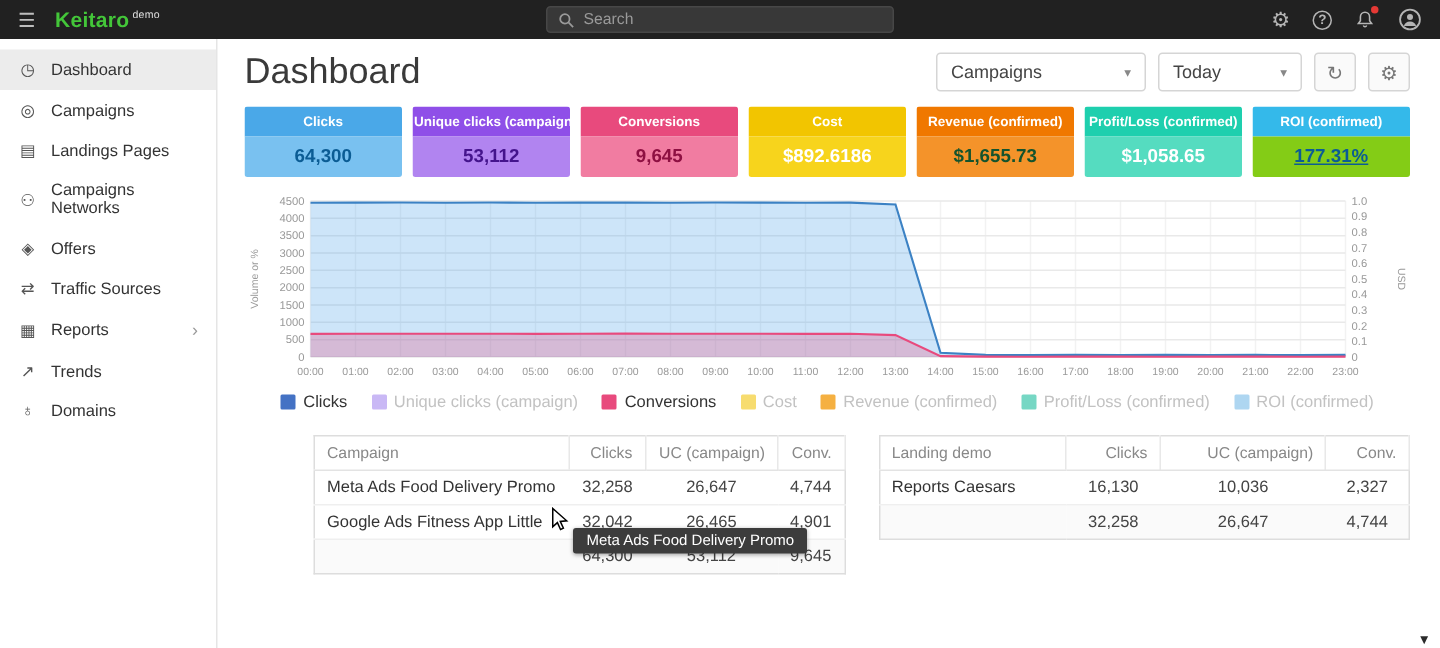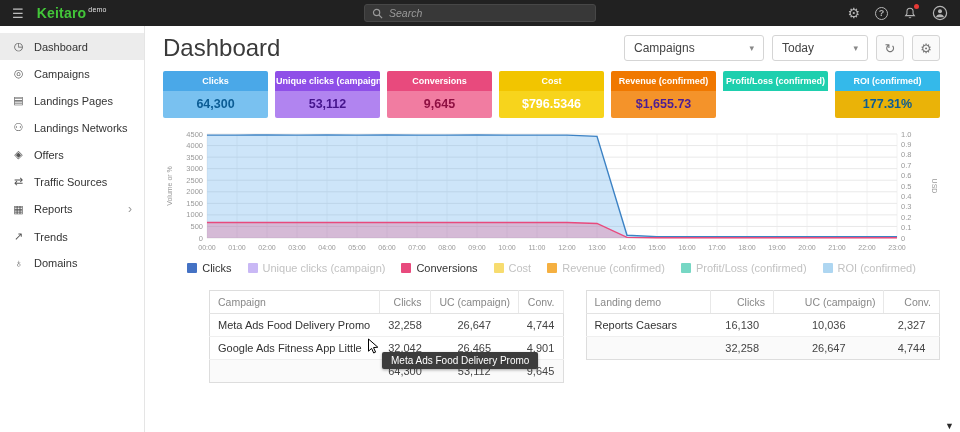--- a/index.html
+++ b/index.html
@@ -6,21 +6,21 @@
   html,body { width:960px; height:432px; overflow:hidden; }
   body { font-family:"Liberation Sans", sans-serif; background:#fff; }
   .app { position:relative; width:960px; height:432px; }
 
   
   .topbar { height:26px; background:#212121; display:flex; align-items:center; padding:0 12px; position:relative; z-index:5; }
   .hamburger { color:#bdbdbd; font-size:13px; margin-right:13px; cursor:pointer; line-height:1; }
   .logo { color:#43c639; font-size:14px; font-weight:bold; letter-spacing:.2px; cursor:pointer; }
   .logo sup { color:#e0e0e0; font-size:7px; font-weight:normal; margin-left:2px; }
   .search { position:absolute; left:50%; transform:translateX(-50%); width:232px; height:18px; background:#383838; border:1px solid #474747; border-radius:3px; display:flex; align-items:center; padding:0 7px; gap:6px; }
-  .search input { flex:1; background:transparent; border:none; outline:none; color:#ddd; font-size:10.5px; font-family:"Liberation Sans",sans-serif;font-style:italic; }
+  .search input { flex:1; background:transparent; border:none; outline:none; color:#ddd; font-size:10.5px; font-family:"Liberation Sans",sans-serif; }
   .search input::placeholder { color:#9a9a9a; }
   .topbar-right { margin-left:auto; display:flex; align-items:center; gap:15px; }
   .tb-ico { color:#b5b5b5; font-size:14px; line-height:1; cursor:pointer; position:relative; display:flex; align-items:center; }
   .help-circle { width:13px; height:13px; border:1.2px solid #b5b5b5; border-radius:50%; color:#b5b5b5; font-size:9px; display:flex; align-items:center; justify-content:center; font-weight:bold; }
   .bell-dot { position:absolute; top:-2px; right:-2px; width:5px; height:5px; background:#e53935; border-radius:50%; }
 
   
   .layout { display:flex; height:406px; }
   .sidebar { width:145px; flex:none; border-right:1px solid #e5e5e5; background:#fff; padding-top:7px; }
   .side-item { display:flex; align-items:center; gap:9px; padding:7px 12px; font-size:11px; color:#333; cursor:pointer; }
@@ -117,21 +117,21 @@
         <div class="side-item">
           <span class="icon">◎</span>
           <span>Campaigns</span>
         </div>
         <div class="side-item">
           <span class="icon">▤</span>
           <span>Landings Pages</span>
         </div>
         <div class="side-item">
           <span class="icon">⚇</span>
-          <span>Landings Networks</span>
+          <span>Campaigns Networks</span>
         </div>
         <div class="side-item">
           <span class="icon">◈</span>
           <span>Offers</span>
         </div>
         <div class="side-item">
           <span class="icon">⇄</span>
           <span>Traffic Sources</span>
         </div>
         <div class="side-item">
@@ -174,32 +174,33 @@
           <div class="card">
             <div class="card-h" style="background: rgb(143, 79, 232);">Unique clicks (campaign)</div>
             <div class="card-v" style="background: rgb(177, 132, 240); color: rgb(68, 20, 140);">53,112</div>
           </div>
           <div class="card">
             <div class="card-h" style="background: rgb(232, 74, 125);">Conversions</div>
             <div class="card-v" style="background: rgb(241, 124, 161); color: rgb(142, 16, 66);">9,645</div>
           </div>
           <div class="card">
             <div class="card-h" style="background: rgb(242, 197, 0);">Cost</div>
-            <div class="card-v" style="background: rgb(247, 212, 28); color: rgb(255, 255, 255);">$796.5346</div>
+            <div class="card-v" style="background: rgb(247, 212, 28); color: rgb(255, 255, 255);">$892.6186</div>
           </div>
           <div class="card">
             <div class="card-h" style="background: rgb(240, 120, 0);">Revenue (confirmed)</div>
-            <div class="card-v" style="background: rgb(244, 147, 42); color: #4c1d95;">$1,655.73</div>
+            <div class="card-v" style="background: rgb(244, 147, 42); color: #14532d;">$1,655.73</div>
           </div>
           <div class="card">
             <div class="card-h" style="background: rgb(30, 207, 174);">Profit/Loss (confirmed)</div>
+            <div class="card-v" style="background: rgb(85, 220, 192); color: rgb(255, 255, 255);">$1,058.65</div>
           </div>
           <div class="card">
             <div class="card-h" style="background: rgb(52, 185, 234);">ROI (confirmed)</div>
-            <div class="card-v" style="background: #eab308; color: rgb(11, 92, 148);">177.31%</div>
+            <div class="card-v" style="background: #84cc16; color: rgb(11, 92, 148); text-decoration: underline;">177.31%</div>
           </div>
         </div>
 
       <div class="chart-wrap">
         <svg id="chart-svg" width="776" height="130" viewBox="0 0 776 130">
             <line x1="44" y1="6" x2="44" y2="110" stroke="#f2f2f2" stroke-width="1"></line>
             <line x1="74" y1="6" x2="74" y2="110" stroke="#f2f2f2" stroke-width="1"></line>
             <line x1="104" y1="6" x2="104" y2="110" stroke="#f2f2f2" stroke-width="1"></line>
             <line x1="134" y1="6" x2="134" y2="110" stroke="#f2f2f2" stroke-width="1"></line>
             <line x1="164" y1="6" x2="164" y2="110" stroke="#f2f2f2" stroke-width="1"></line>

